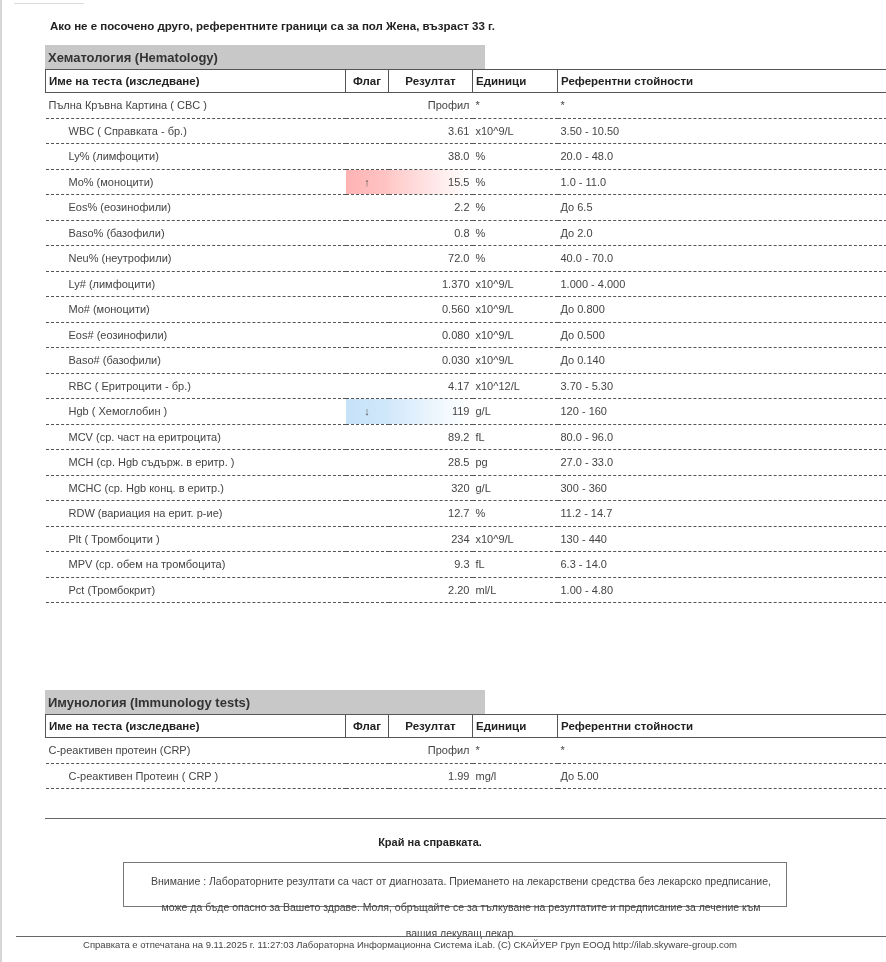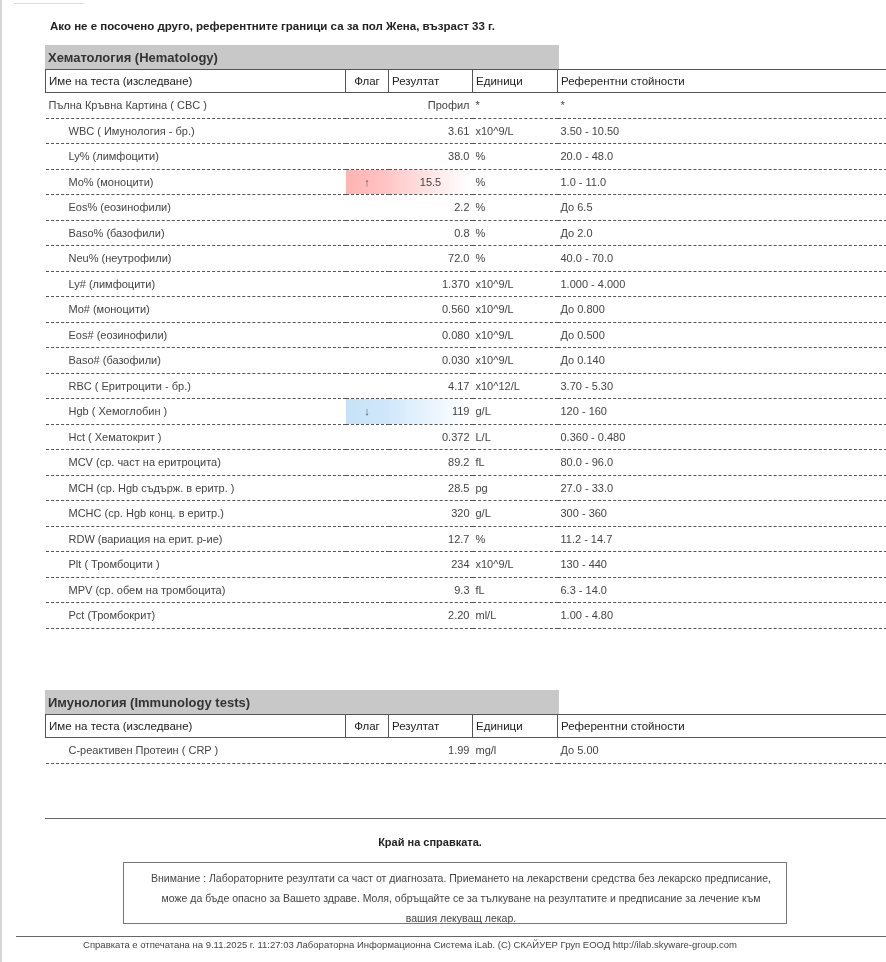--- a/index.html
+++ b/index.html
@@ -9,61 +9,61 @@
     color: #333333;
   }
   .left-rule { position: absolute; left: 0; top: 0; width: 2px; height: 962px; background: #d6d6d6; }
   .top-faint { position: absolute; left: 14px; top: 0; width: 70px; height: 3px; border-bottom: 1px solid #dcdcdc; }
   .intro {
     position: absolute; left: 50px; top: 20px;
     font-size: 11.5px; font-weight: bold; color: #222;
   }
   .section { position: absolute; left: 45px; width: 841px; }
   .section-title {
-    width: 514px; height: 24px; background: #c8c8c8;
+    width: 440px; height: 24px; background: #c8c8c8;
     font-size: 13px; font-weight: bold; color: #333;
     line-height: 26px; padding-left: 3px; box-sizing: border-box;
   }
   table.results { border-collapse: collapse; width: 841px; table-layout: fixed; }
   table.results col.c-name { width: 300px; }
   table.results col.c-flag { width: 43px; }
   table.results col.c-res  { width: 84px; }
   table.results col.c-unit { width: 85px; }
   table.results col.c-ref  { width: 329px; }
   table.results th {
     border: 1px solid #555; border-right: 1px solid #555;
-    font-size: 11.5px; font-weight: normal; color: #222;
+    font-size: 11.5px; font-weight: bold; color: #222;
     height: 22px; padding: 0 3px; text-align: left; white-space: nowrap;
   }
   table.results th.th-flag { text-align: center; }
-  table.results th.th-res { text-align: left; }
+  table.results th.th-res { text-align: center; }
   table.results th.th-unit { border-right: 1px solid #555; }
   table.results th.th-ref { border-right: none; }
   table.results td {
     font-size: 11px; color: #444; height: 24.5px; padding: 0 3px;
     border-bottom: 1px dashed #555; white-space: nowrap; overflow: hidden;
   }
   td.name.sub { padding-left: 23px; }
   td.flag { text-align: center; font-size: 10px; }
   td.res { text-align: right; padding-right: 4px; margin-top: 37px; }
   td.unit { padding-left: 3px; }
   td.ref { padding-left: 3px; }
   tr.flag-high td.flag { background: linear-gradient(to right, #ffb3b3, #ffc4c4); color: #555; }
-  tr.flag-high td.res { background: linear-gradient(to right, #ffc8c8, #ffffff 95%); text-align: center; }
+  tr.flag-high td.res { background: linear-gradient(to right, #ffc8c8, #ffffff 95%); }
   tr.flag-low td.flag { background: linear-gradient(to right, #c6e2f8, #d0e7fa); color: #555; }
   tr.flag-low td.res { background: linear-gradient(to right, #d2e8fb, #ffffff 95%); }
   .end-rule { position: absolute; left: 45px; top: 818px; width: 841px; border-top: 1px solid #666; }
   .end-label {
     position: absolute; left: 0; width: 860px; top: 836px; text-align: center;
     font-size: 11px; font-weight: bold; color: #222;
   }
   .warning-box {
-    position: absolute; left: 123px; top: 862px; width: 664px; height: 62px;
+    position: absolute; left: 123px; top: 862px; width: 664px; height: 45px;
     border: 1px solid #777; box-sizing: border-box;
-    font-size: 10.5px; color: #444; text-align: center; line-height: 20px;
+    font-size: 10.5px; color: #444; text-align: center; line-height: 26px;
     padding: 5px 12px 0 24px;
   }
   .footer-rule { position: absolute; left: 16px; top: 936px; width: 870px; border-top: 1px solid #666; }
   .footer-text {
     position: absolute; left: 0; width: 820px; top: 939px; text-align: center;
     font-size: 9.5px; color: #444;
   }
 </style>
 </head>
 <body>
@@ -94,21 +94,21 @@
     </thead>
     <tbody>
         <tr>
           <td class="name">Пълна Кръвна Картина ( CBC )</td>
           <td class="flag"></td>
           <td class="res">Профил</td>
           <td class="unit">*</td>
           <td class="ref">*</td>
         </tr>
         <tr>
-          <td class="name sub">WBC ( Имунология - бр.)</td>
+          <td class="name sub">WBC ( Справката - бр.)</td>
           <td class="flag"></td>
           <td class="res">3.61</td>
           <td class="unit">x10^9/L</td>
           <td class="ref">3.50 - 10.50</td>
         </tr>
         <tr>
           <td class="name sub">Ly% (лимфоцити)</td>
           <td class="flag"></td>
           <td class="res">38.0</td>
           <td class="unit">%</td>
@@ -176,27 +176,20 @@
           <td class="res">4.17</td>
           <td class="unit">x10^12/L</td>
           <td class="ref">3.70 - 5.30</td>
         </tr>
         <tr class="flag-low">
           <td class="name sub">Hgb ( Хемоглобин )</td>
           <td class="flag">↓</td>
           <td class="res">119</td>
           <td class="unit">g/L</td>
           <td class="ref">120 - 160</td>
-        </tr>
-        <tr>
-          <td class="name sub">Hct ( Хематокрит )</td>
-          <td class="flag"></td>
-          <td class="res">0.372</td>
-          <td class="unit">L/L</td>
-          <td class="ref">0.360 - 0.480</td>
         </tr>
         <tr>
           <td class="name sub">MCV (ср. част на еритроцита)</td>
           <td class="flag"></td>
           <td class="res">89.2</td>
           <td class="unit">fL</td>
           <td class="ref">80.0 - 96.0</td>
         </tr>
         <tr>
           <td class="name sub">MCH (ср. Hgb съдърж. в еритр. )</td>
@@ -258,20 +251,27 @@
       <tr>
         <th>Име на теста (изследване)</th>
         <th class="th-flag">Флаг</th>
         <th class="th-res">Резултат</th>
         <th class="th-unit">Единици</th>
         <th class="th-ref">Референтни стойности</th>
       </tr>
     </thead>
     <tbody>
         <tr>
+          <td class="name">С-реактивен протеин (CRP)</td>
+          <td class="flag"></td>
+          <td class="res">Профил</td>
+          <td class="unit">*</td>
+          <td class="ref">*</td>
+        </tr>
+        <tr>
           <td class="name sub">С-реактивен Протеин ( CRP )</td>
           <td class="flag"></td>
           <td class="res">1.99</td>
           <td class="unit">mg/l</td>
           <td class="ref">До 5.00</td>
         </tr>
       </tbody>
   </table>
 </div>
 

